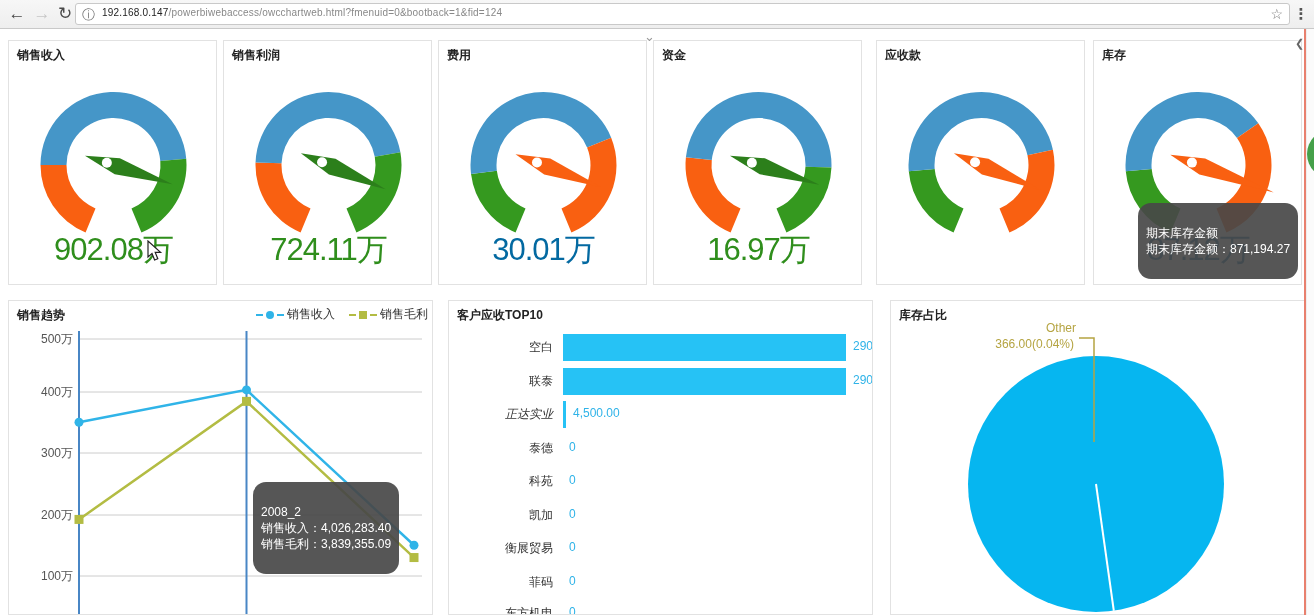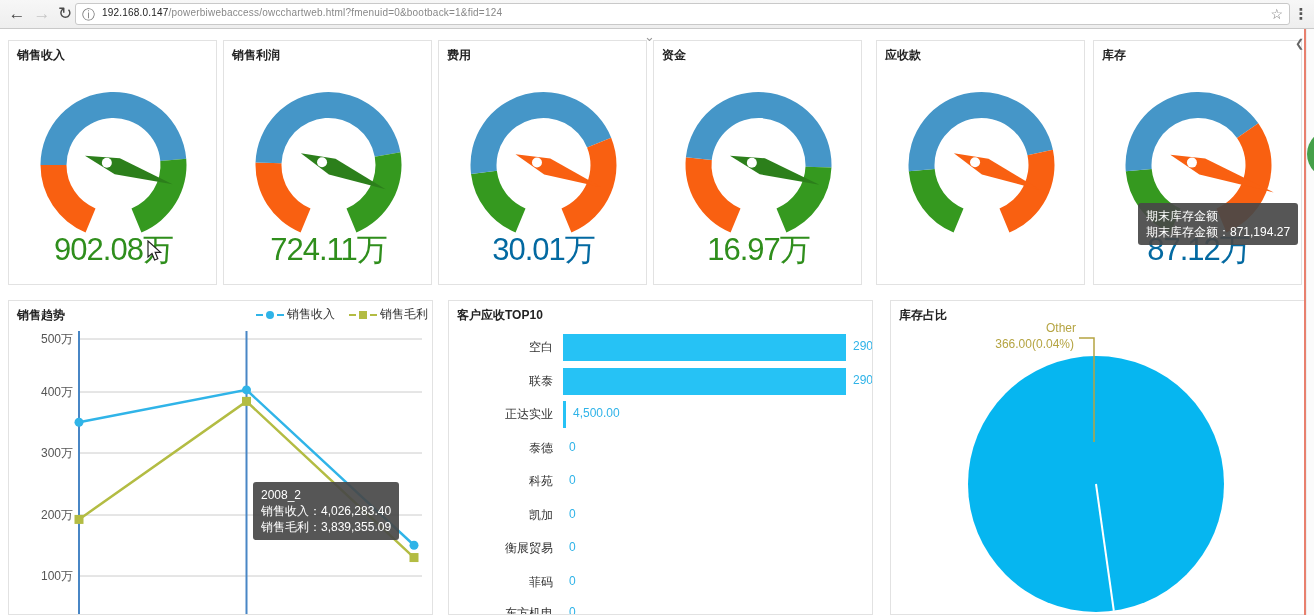--- a/index.html
+++ b/index.html
@@ -30,21 +30,21 @@
   .gv-green{color:#2f8e1c;} .gv-orange{color:#0369a1;}
   .panel{position:absolute;top:271px;height:315px;background:#fff;border:1px solid #e2e2e2;box-sizing:border-box;overflow:hidden;}
   
   .legend{position:absolute;right:4px;top:5px;display:flex;gap:14px;font-size:12px;color:#333;align-items:center;}
   .lg-item{display:flex;align-items:center;gap:3px;}
   .lg-dash{display:inline-block;width:7px;height:2px;}
   .lg-dot{display:inline-block;width:8px;height:8px;border-radius:50%;}
   .lg-sq{display:inline-block;width:8px;height:8px;}
   
   .tip{position:absolute;background:rgba(72,72,72,.92);color:#fff;font-size:12px;line-height:16px;
-       padding:5px 8px;border-radius:3px;white-space:nowrap;z-index:30;}
+       padding:22px 8px;border-radius:13px;white-space:nowrap;z-index:30;}
   
   .bar-label{position:absolute;left:0;width:104px;text-align:right;font-size:12px;color:#333;}
   .bar-rect{position:absolute;background:#26c2f5;}
   .bar-val{position:absolute;font-size:12px;color:#2fb3e8;white-space:nowrap;}
   
   .edge-line{position:absolute;left:1304px;top:29px;width:2px;height:586px;background:#e8806e;}
   .scroll-strip{position:absolute;left:1306px;top:29px;width:8px;height:586px;background:#fbfbfb;border-left:1px solid #eee;}
   .fab{position:absolute;left:1307px;top:129px;width:50px;height:50px;border-radius:50%;background:#45a049;}
   .chev{position:absolute;font-size:11px;color:#999;}
   .cursor{position:absolute;left:147px;top:240px;z-index:40;}
@@ -189,21 +189,21 @@
 
     <div class="panel" style="left:448px;width:425px">
       <div class="card-title">客户应收TOP10</div>
       <div id="bar-mount"></div>
     <div class="bar-label" style="top: 38px;">空白</div>
         <div class="bar-rect" style="left: 114px; top: 32.5px; width: 283px; height: 27px;"></div>
         <div class="bar-val" style="left: 404px; top: 38px;">290</div>
         <div class="bar-label" style="top: 72px;">联泰</div>
         <div class="bar-rect" style="left: 114px; top: 66.5px; width: 283px; height: 27px;"></div>
         <div class="bar-val" style="left: 404px; top: 72px;">290</div>
-        <div class="bar-label" style="top: 105px;">正达实业</div>
+        <div class="bar-label" style="top: 105px; font-style: italic;">正达实业</div>
         <div class="bar-rect" style="left: 114px; top: 99.5px; width: 3px; height: 27px;"></div>
         <div class="bar-val" style="left: 124px; top: 105px;">4,500.00</div>
         <div class="bar-label" style="top: 139px;">泰德</div>
         <div class="bar-val" style="left: 120px; top: 139px;">0</div>
         <div class="bar-label" style="top: 172px;">科苑</div>
         <div class="bar-val" style="left: 120px; top: 172px;">0</div>
         <div class="bar-label" style="top: 206px;">凯加</div>
         <div class="bar-val" style="left: 120px; top: 206px;">0</div>
         <div class="bar-label" style="top: 239px;">衡展贸易</div>
         <div class="bar-val" style="left: 120px; top: 239px;">0</div>

